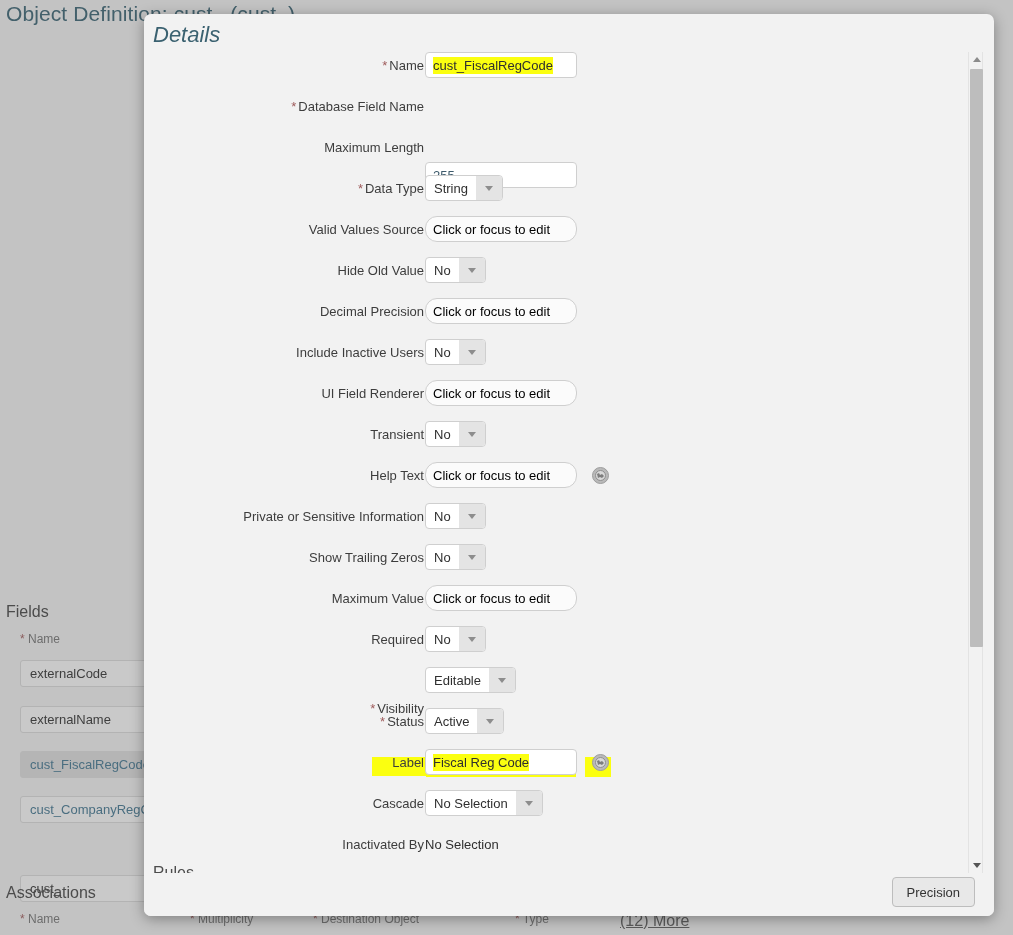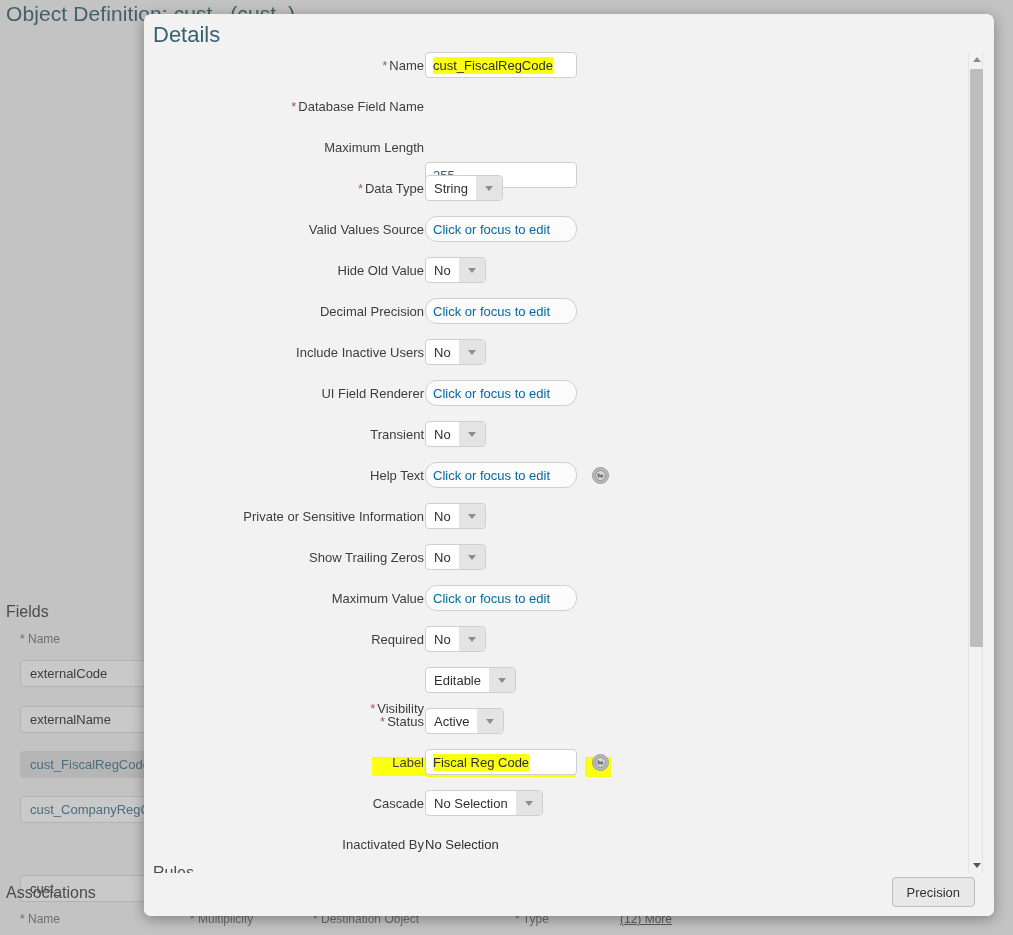--- a/index.html
+++ b/index.html
@@ -69,21 +69,21 @@
   }
   .bg-field-row.link { color: #4a6e80; }
   .bg-field-row.selected {
     background: #b5b5b5;
     border-color: #b5b5b5;
     color: #4a6e80;
   }
 
   .bg-more-link {
     position: absolute;
-    font-size: 12px;
+    font-size: 16px;
     color: #5b5b5b;
     text-decoration: underline;
     white-space: nowrap;
   }
 
   
   .modal {
     position: absolute;
     left: 144px;
     top: 14px;
@@ -95,20 +95,21 @@
     overflow: hidden;
   }
 
   .modal-title {
     position: absolute;
     left: 9px;
     top: 8px;
     font-size: 22px;
     color: #3a6170;
     white-space: nowrap;
+    font-style: italic;
   }
 
   .modal-scrollarea {
     position: absolute;
     left: 0;
     top: 38px;
     width: 850px;
     height: 821px;
     overflow: hidden;
   }
@@ -192,21 +193,21 @@
     border-radius: 4px;
     background: #ffffff;
     box-sizing: border-box;
     display: flex;
     align-items: center;
     padding: 0 7px;
     font-size: 13px;
     color: #2f2f2f;
     width: 152px;
   }
-  .tinput.placeholder { color: #0369a1; background: #fbfbfb; border-radius: 12px; }
+  .tinput.placeholder { color: #000000; background: #fbfbfb; border-radius: 12px; }
   .tinput .val-num { color: #3d5a6b; }
   .tinput .hl {
     background: #fbff10;
     padding: 1px 0;
   }
 
   
   .sel {
     height: 26px;
     border: 1px solid #cfcfcf;

